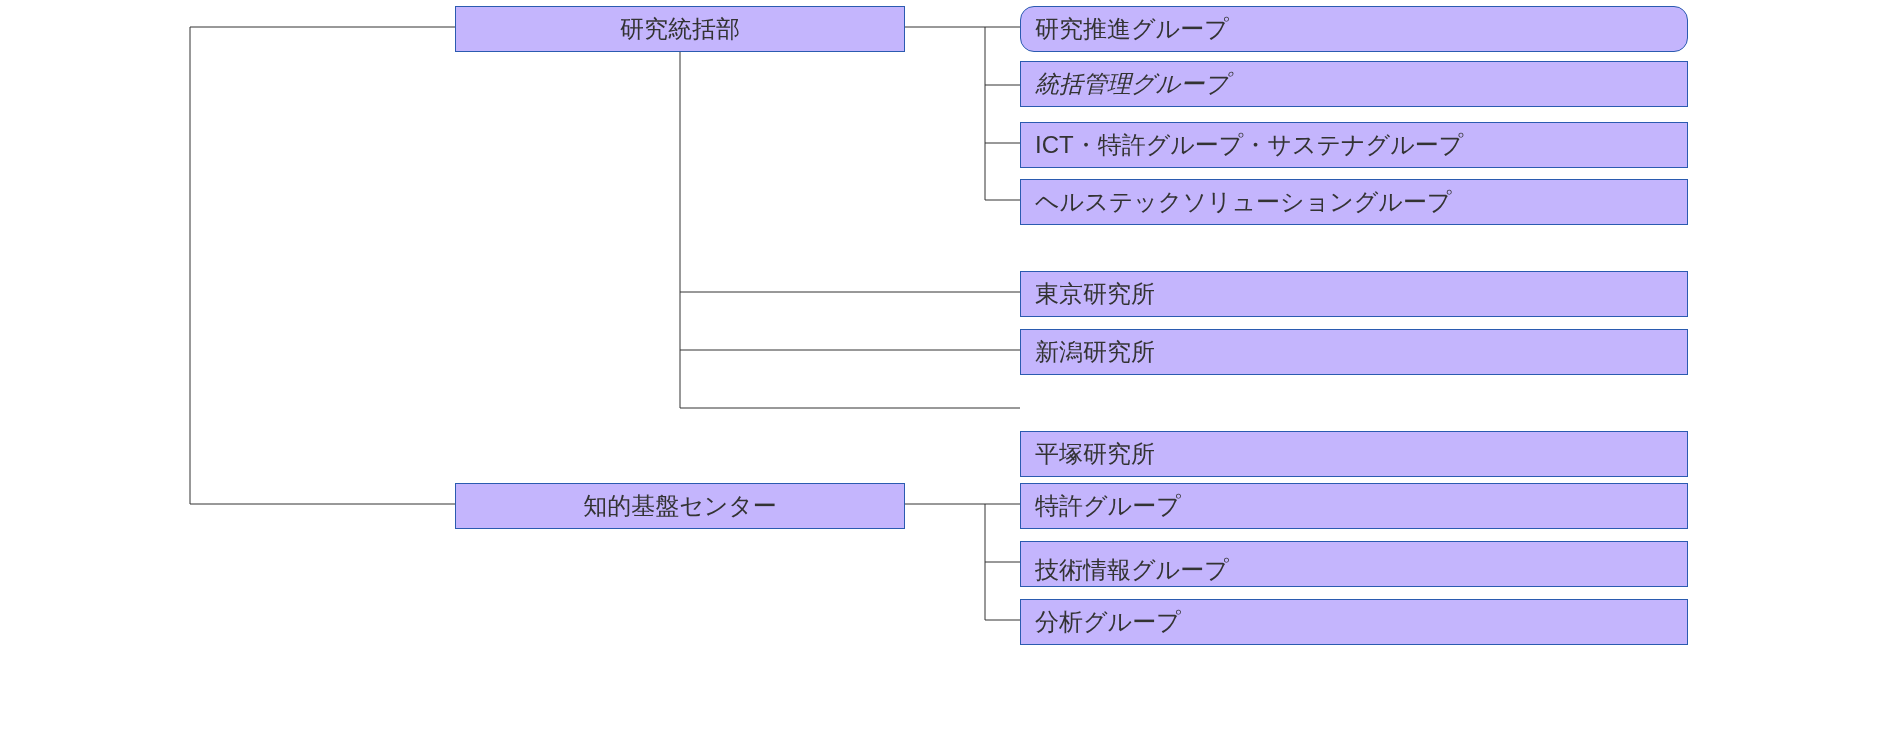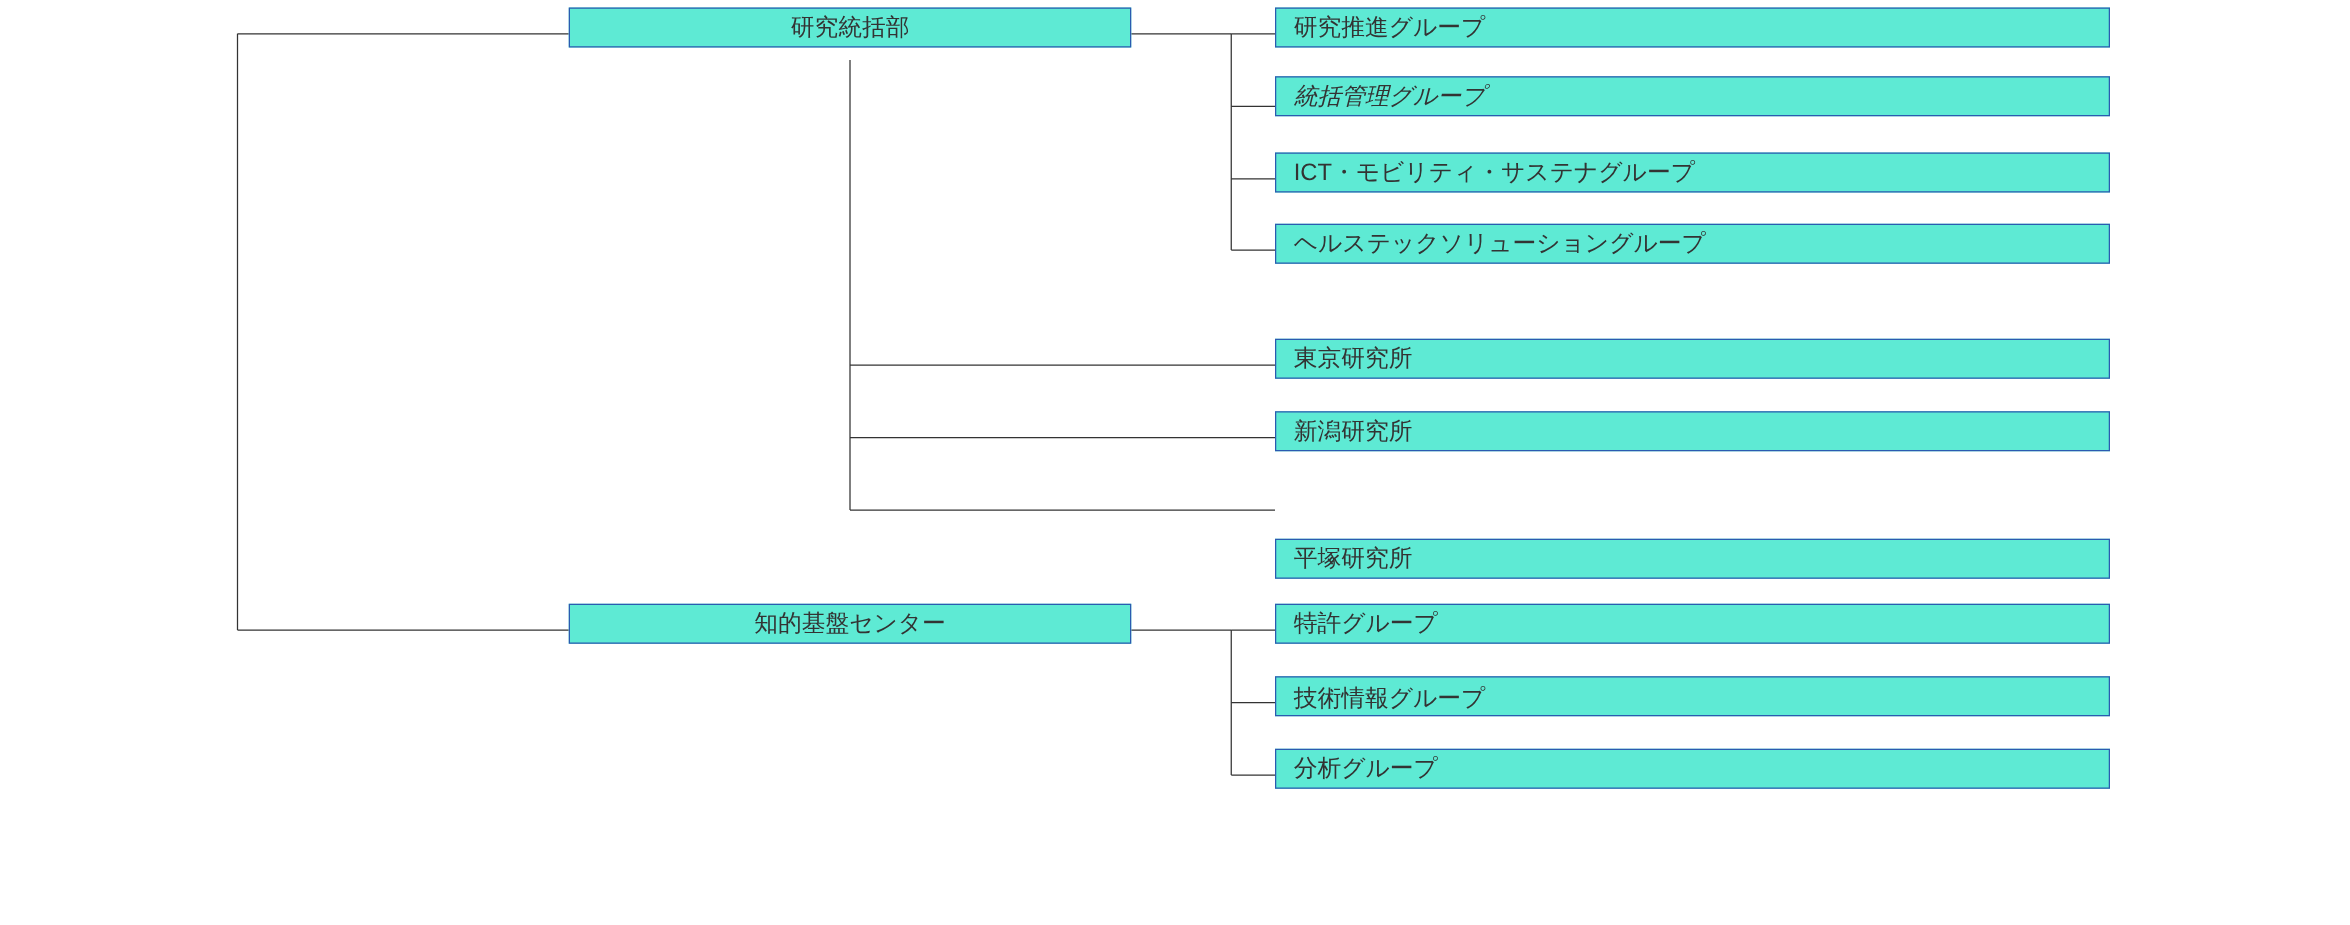--- a/index.html
+++ b/index.html
@@ -5,27 +5,27 @@
   * { box-sizing: border-box; margin: 0; padding: 0; }
   body {
     font-family: "Hiragino Sans", "Hiragino Kaku Gothic ProN", "Yu Gothic", "Meiryo", sans-serif;
     background: #ffffff;
     width: 1880px;
     height: 740px;
     position: relative;
   }
   .node {
     position: absolute;
-    background: #5eead4;
+    background: #c4b5fd;
     border: 1px solid #2b5bb0;
     color: #333333;
-    font-size: 19px;
+    font-size: 24px;
     display: flex;
     align-items: center;
-    height: 32px;
+    height: 46px;
     padding: 0 14px;
   }
   .node.center {
     justify-content: center;
     padding: 0;
   }
   svg.connectors {
     position: absolute;
     left: 0; top: 0;
     width: 1880px; height: 740px;
@@ -68,28 +68,28 @@
 </svg>
 
 <div class="node center" style="left:455px; top:6px; width:450px;">
   <span>研究統括部</span>
 </div>
 
 <div class="node center" style="left:455px; top:483px; width:450px;">
   <span>知的基盤センター</span>
 </div>
 
-<div class="node" style="left:1020px; top:6px; width:668px;">
+<div class="node" style="left:1020px; top:6px; width:668px;border-radius:14px;">
   <span>研究推進グループ</span>
 </div>
 <div class="node" style="left:1020px; top:61px; width:668px;font-style:italic;">
   <span>統括管理グループ</span>
 </div>
 <div class="node" style="left:1020px; top:122px; width:668px;">
-  <span>ICT・モビリティ・サステナグループ</span>
+  <span>ICT・特許グループ・サステナグループ</span>
 </div>
 <div class="node" style="left:1020px; top:179px; width:668px;">
   <span>ヘルステックソリューショングループ</span>
 </div>
 
 <div class="node" style="left:1020px; top:271px; width:668px;align-items:center;">
   <span>東京研究所</span>
 </div>
 <div class="node" style="left:1020px; top:329px; width:668px;">
   <span>新潟研究所</span>

